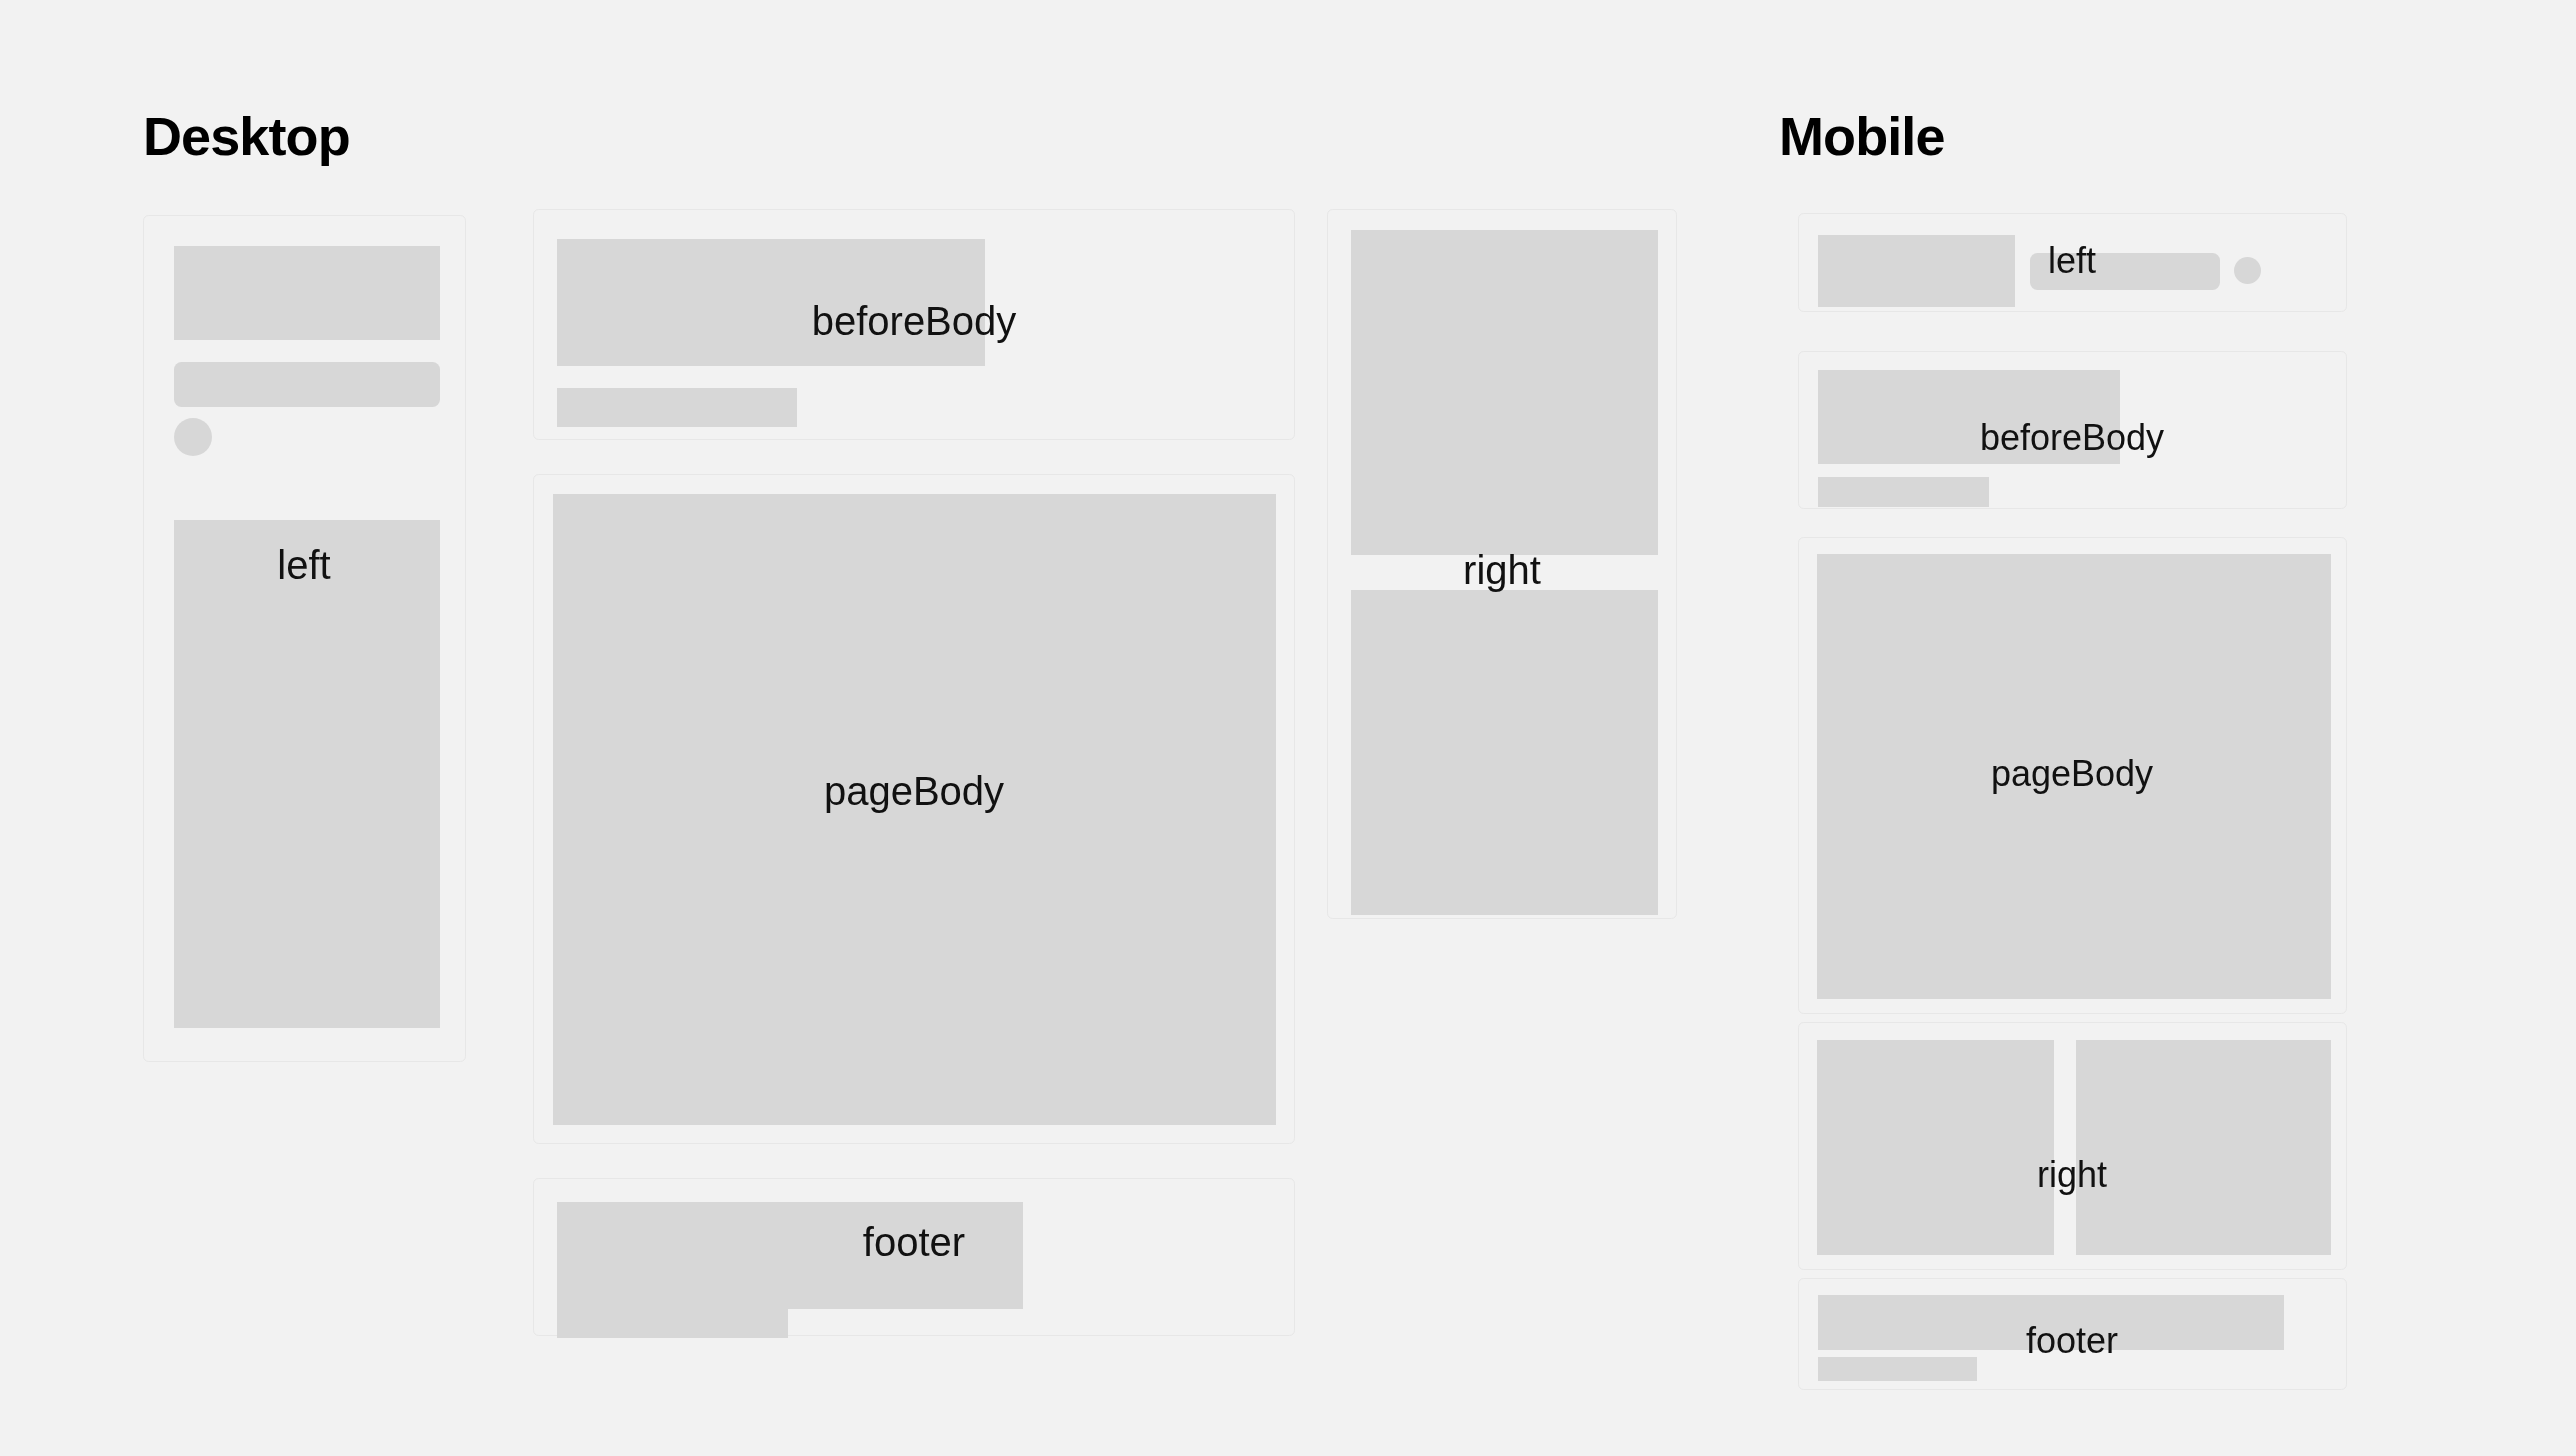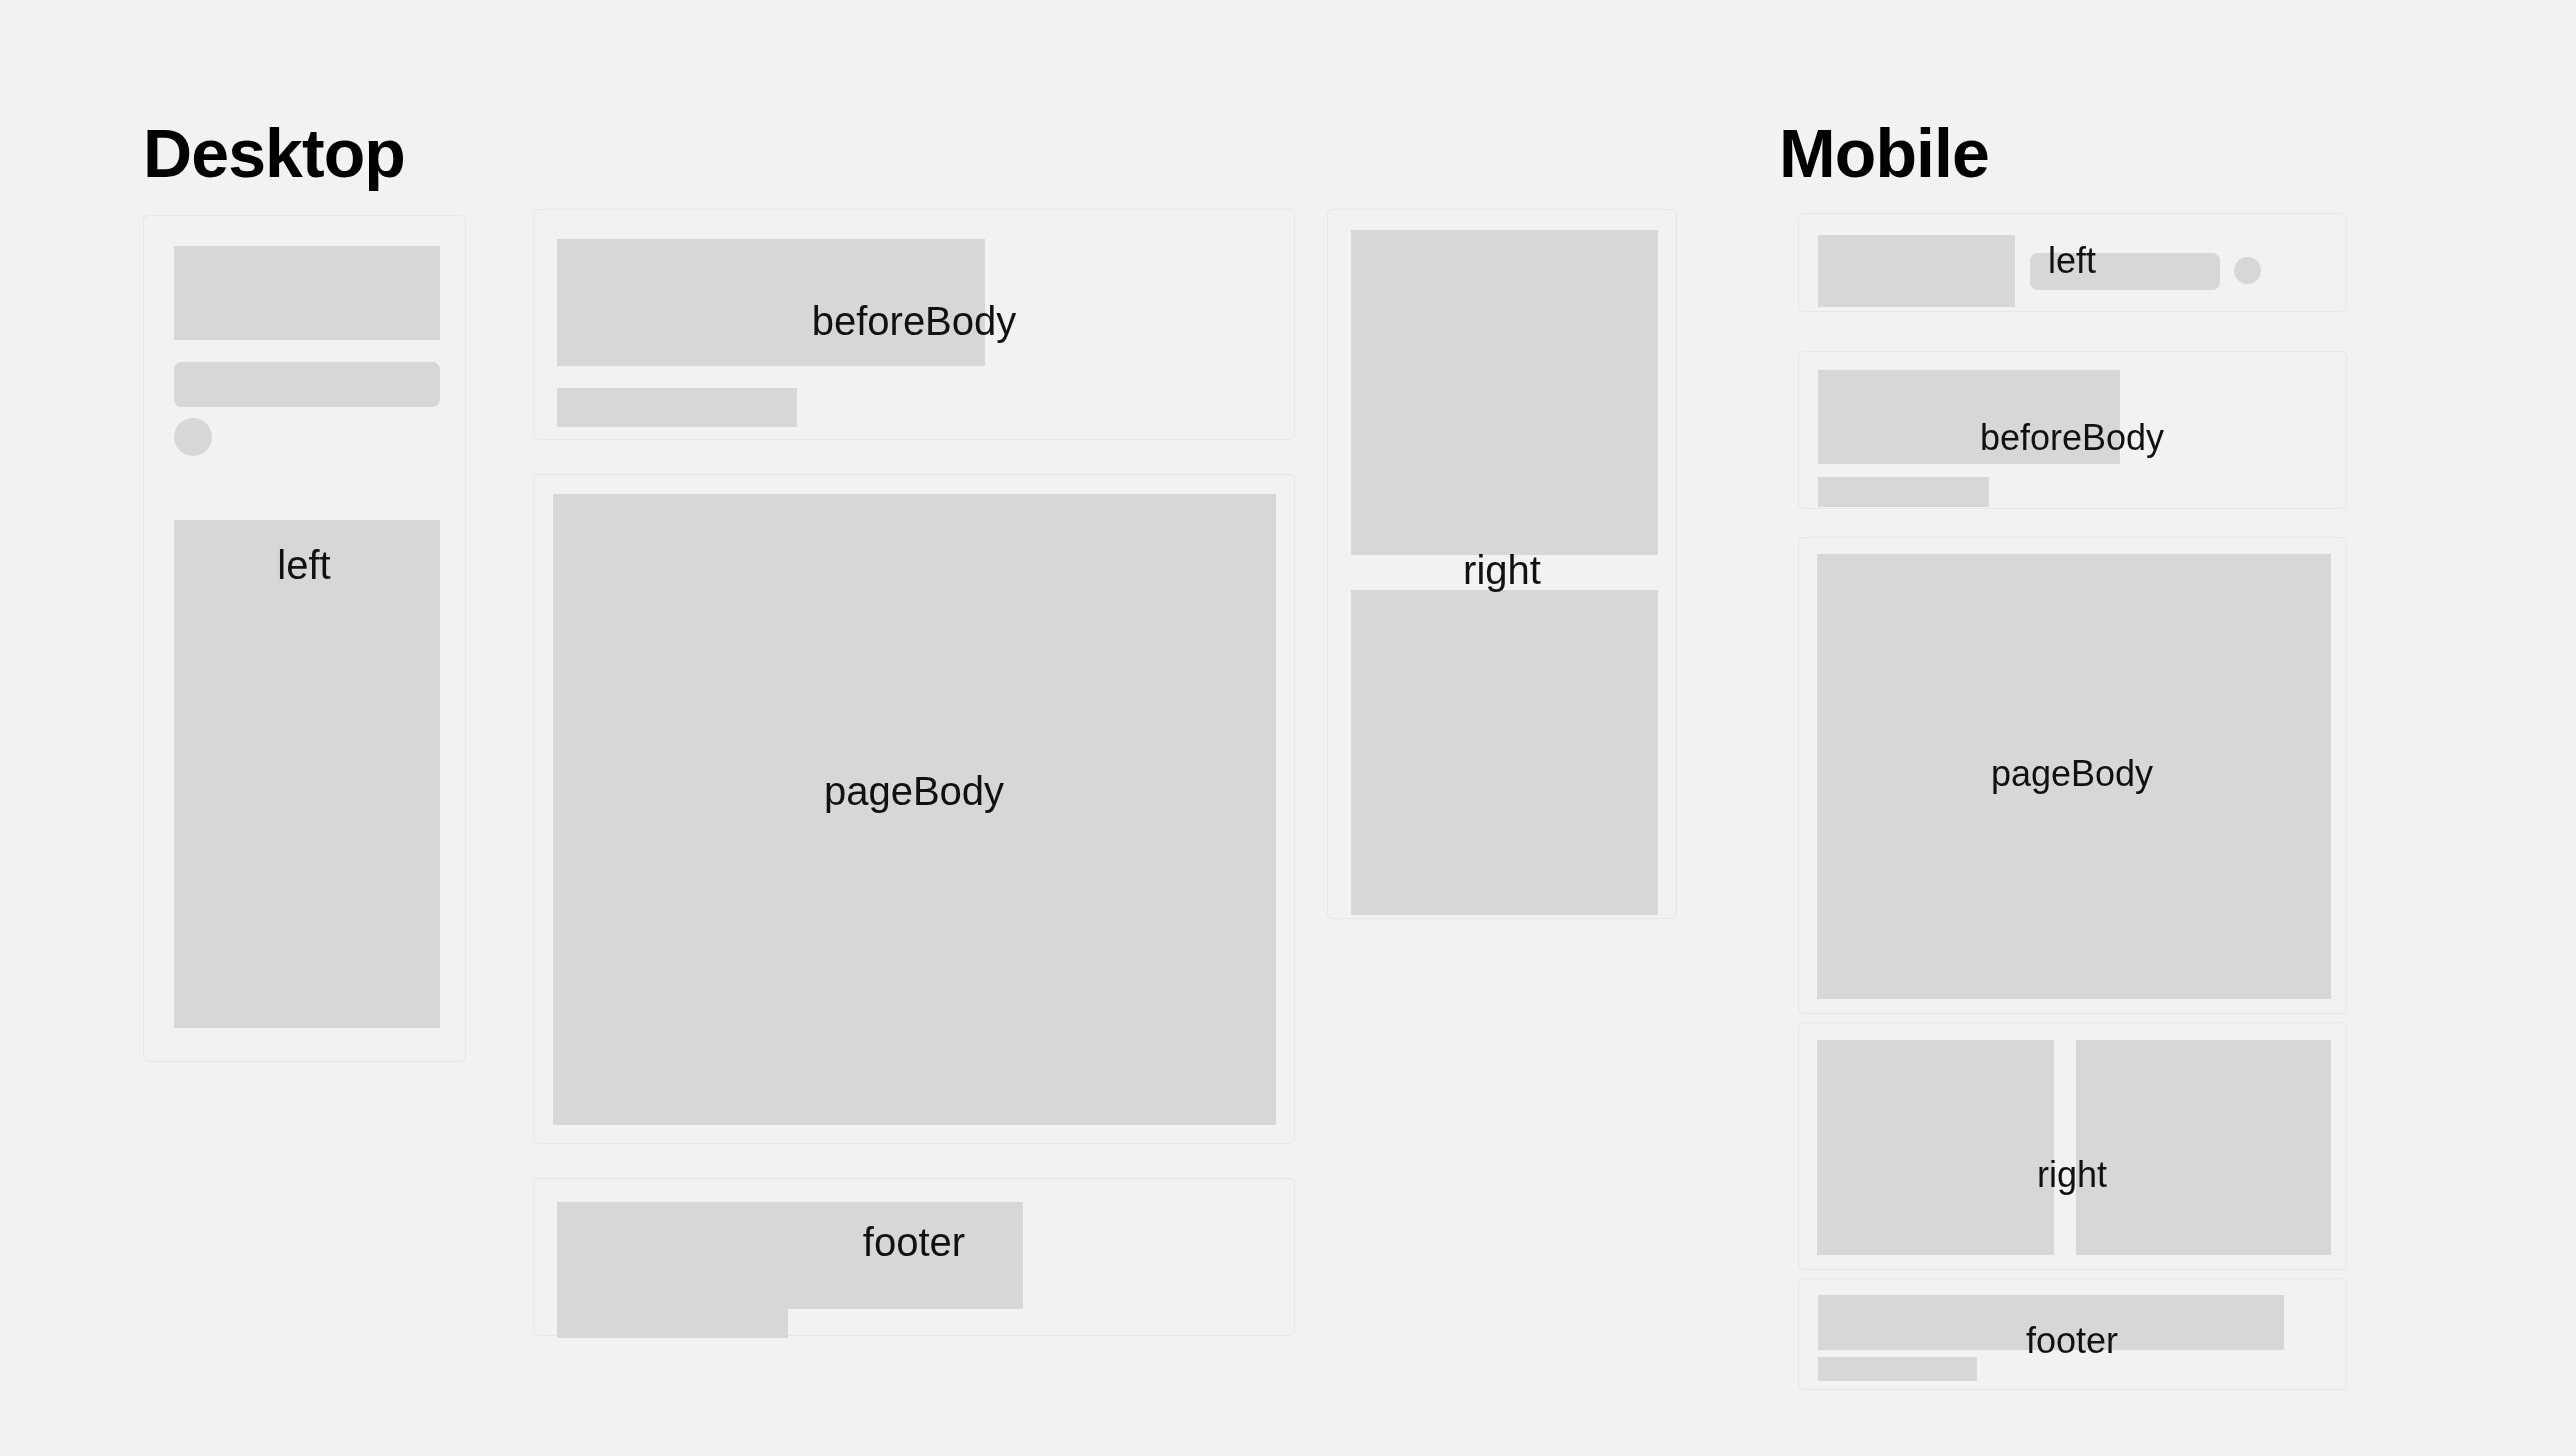--- a/index.html
+++ b/index.html
@@ -14,21 +14,21 @@
     position: relative;
     font-family: "Liberation Sans", sans-serif;
     overflow: hidden;
   }
 
   
   .section-heading {
     position: absolute;
     font-family: "Liberation Sans", sans-serif;
     font-weight: bold;
-    font-size: 68px;
+    font-size: 54px;
     letter-spacing: -0.9px;
     color: #000000;
     line-height: 1;
     white-space: nowrap;
   }
   #heading-desktop { left: 143px; top: 73px; }
   #heading-mobile  { left: 1779px; top: 73px; text-align: right; }
 
   
   .panel {

